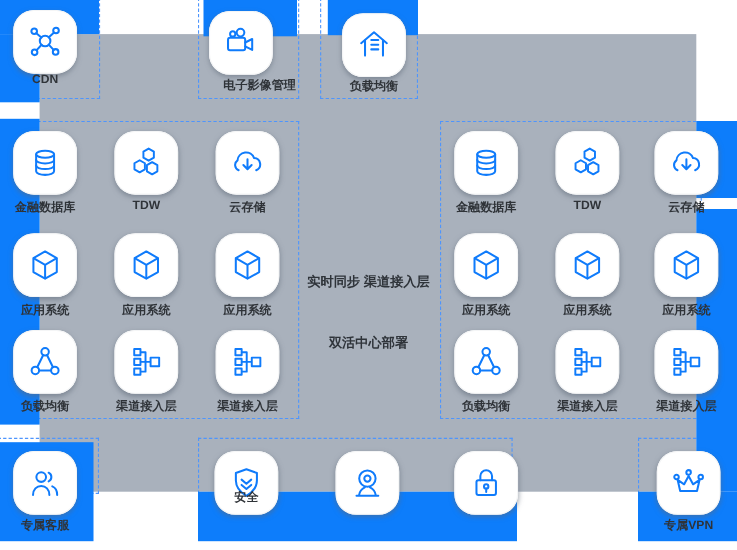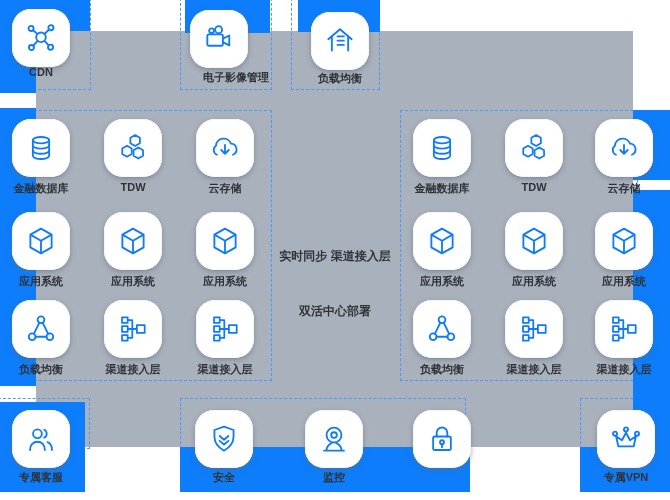--- a/index.html
+++ b/index.html
@@ -300,28 +300,27 @@
         <use href="#i-users"></use>
       </svg>
     </div>
   <div class="lbl" style="left:-5px;top:470px">专属客服</div>
 
   <div class="tile" style="left:195px;top:410px">
     <svg>
         <use href="#i-shield"></use>
       </svg>
     </div>
-  <div class="lbl" style="left:178px;top:470px">安全</div>
+  <div class="lbl" style="left:178px;top:444px">安全</div>
 
   <div class="tile" style="left:305px;top:410px">
     <svg>
         <use href="#i-webcam"></use>
       </svg>
     </div>
-  <div class="lbl" style="left:288px;top:470px">监控</div>
 
   <div class="tile" style="left:413px;top:410px">
     <svg>
         <use href="#i-lock"></use>
       </svg>
     </div>
 
   <div class="tile" style="left:597px;top:410px">
     <svg>
         <use href="#i-crown"></use>

